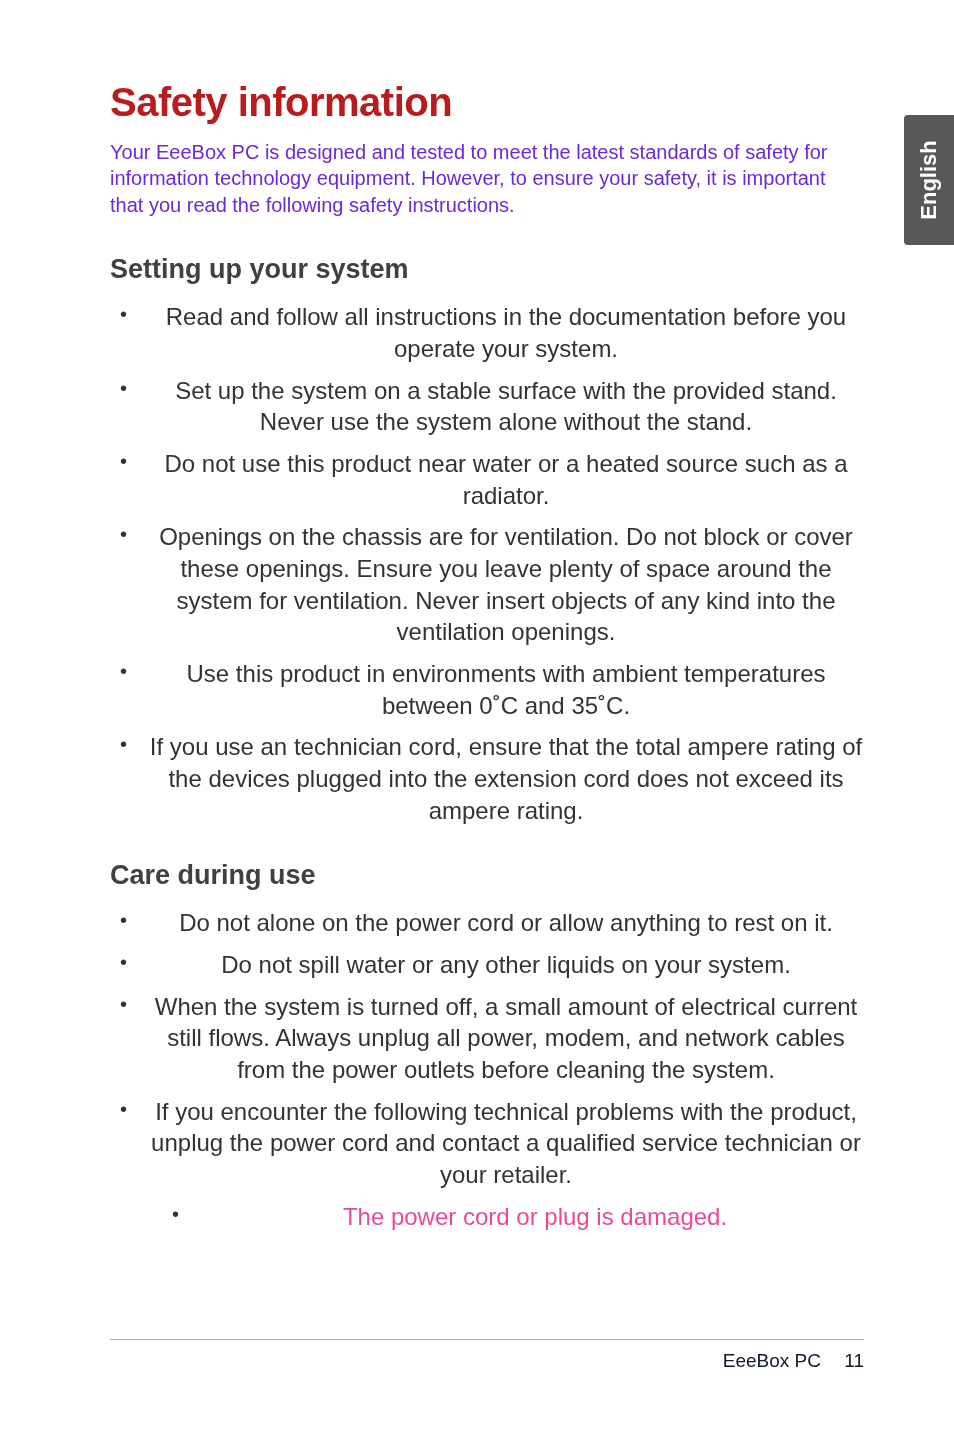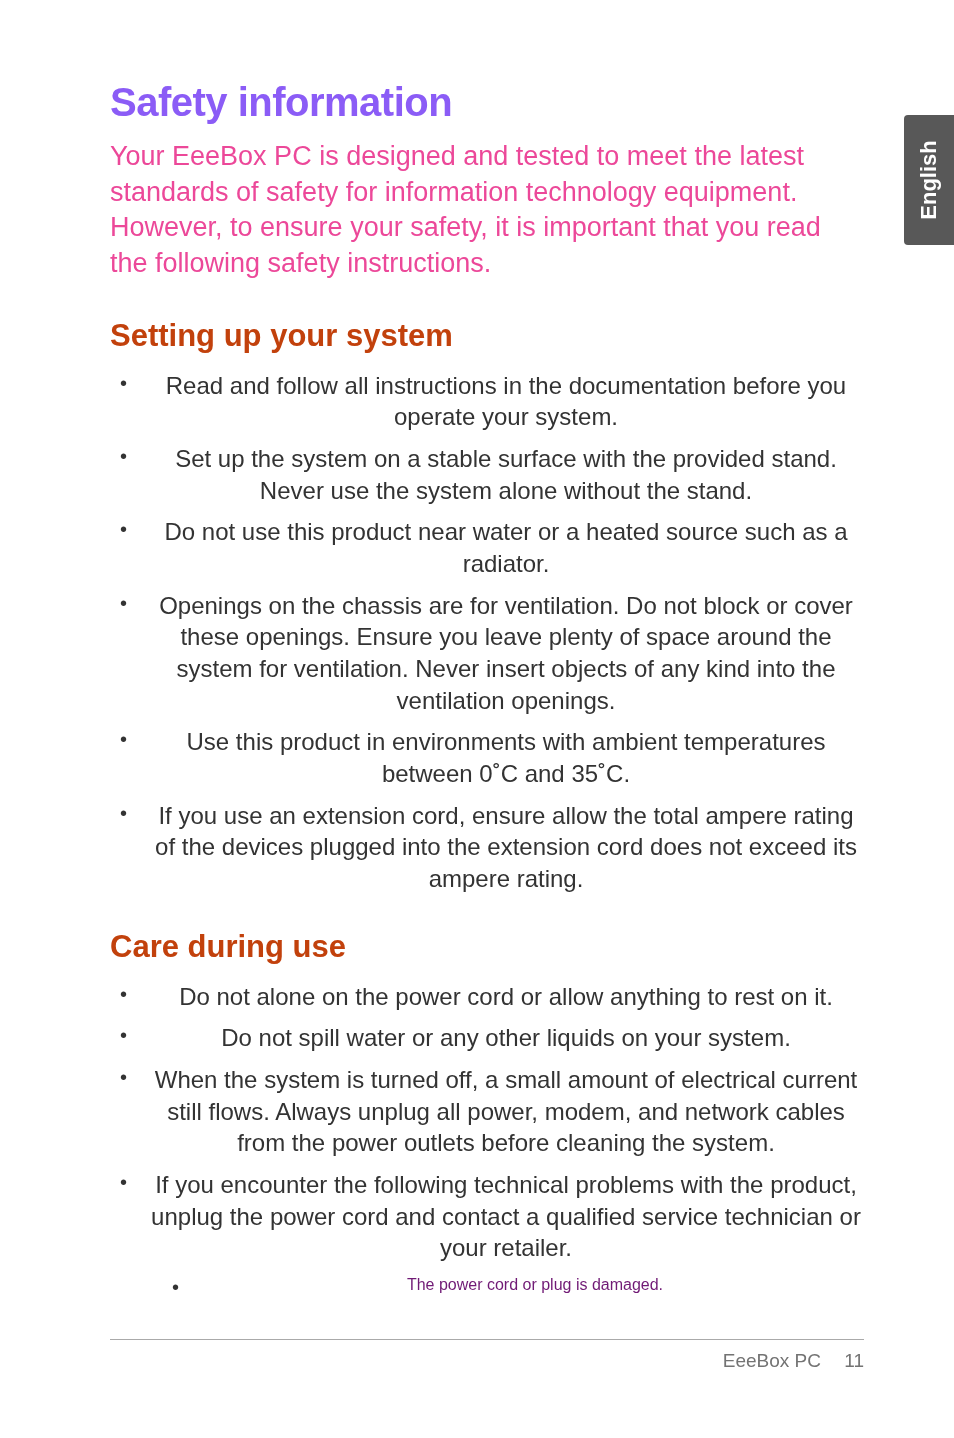--- a/index.html
+++ b/index.html
@@ -38,33 +38,33 @@
     font-weight: 700;
     font-size: 22px;
     white-space: nowrap;
   }
   h1 {
     font-family: Arial, Helvetica, sans-serif;
     font-weight: 900;
     font-size: 40px;
     margin: 0 0 14px 0;
     letter-spacing: -0.5px;
-    color: #8b5cf6;
+    color: #b91c1c;
   }
   p.intro {
-    font-size: 27px;
+    font-size: 20px;
     line-height: 1.32;
     margin: 0 0 36px 0;
-    color: #ec4899;
+    color: #6d28d9;
   }
   h2 {
     font-weight: 700;
-    font-size: 31px;
+    font-size: 27px;
     margin: 0 0 16px 0;
-    color: #c2410c;
+    color: #404040;
   }
   ul.main {
     list-style: none;
     padding: 0;
     margin: 0 0 34px 0;
     text-align: center;
   }
   ul.main > li {
     position: relative;
     padding-left: 38px;
@@ -82,24 +82,24 @@
     color: #333;
   }
   ul.sub {
     list-style: none;
     padding: 0;
     margin: 10px 0 0 0;
   }
   ul.sub > li {
     position: relative;
     padding-left: 58px;
-    font-size: 16px;
+    font-size: 24px;
     line-height: 1.32;
     margin-bottom: 8px;
-    color: #701a75;
+    color: #ec4899;
   }
   ul.sub > li::before {
     content: "•";
     position: absolute;
     left: 24px;
     top: 0;
     font-size: 20px;
     color: #333;
   }
   .footer {
@@ -108,21 +108,21 @@
     left: 110px;
     right: 90px;
   }
   .footer-line {
     border-top: 1px solid #aaa;
     margin-bottom: 10px;
   }
   .footer-text {
     text-align: right;
     font-size: 19px;
-    color: #737373;
+    color: #0f172a;
   }
   .footer-text .pn {
     margin-left: 18px;
   }
 </style>
 </head>
 <body>
 
 <div class="page">
 
@@ -134,21 +134,21 @@
 
   <p class="intro">Your EeeBox PC is designed and tested to meet the latest standards of safety for information technology equipment. However, to ensure your safety, it is important that you read the following safety instructions.</p>
 
   <h2>Setting up your system</h2>
   <ul class="main">
     <li>Read and follow all instructions in the documentation before you operate your system.</li>
     <li>Set up the system on a stable surface with the provided stand. Never use the system alone without the stand.</li>
     <li>Do not use this product near water or a heated source such as a radiator.</li>
     <li>Openings on the chassis are for ventilation. Do not block or cover these openings. Ensure you leave plenty of space around the system for ventilation. Never insert objects of any kind into the ventilation openings.</li>
     <li>Use this product in environments with ambient temperatures between 0˚C and 35˚C.</li>
-    <li>If you use an extension cord, ensure allow the total ampere rating of the devices plugged into the extension cord does not exceed its ampere rating.</li>
+    <li>If you use an technician cord, ensure that the total ampere rating of the devices plugged into the extension cord does not exceed its ampere rating.</li>
   </ul>
 
   <h2>Care during use</h2>
   <ul class="main">
     <li>Do not alone on the power cord or allow anything to rest on it.</li>
     <li>Do not spill water or any other liquids on your system.</li>
     <li>When the system is turned off, a small amount of electrical current still flows. Always unplug all power, modem, and network cables from the power outlets before cleaning the system.</li>
     <li>
       <span>If you encounter the following technical problems with the product, unplug the power cord and contact a qualified service technician or your retailer.</span>
       <ul class="sub">

